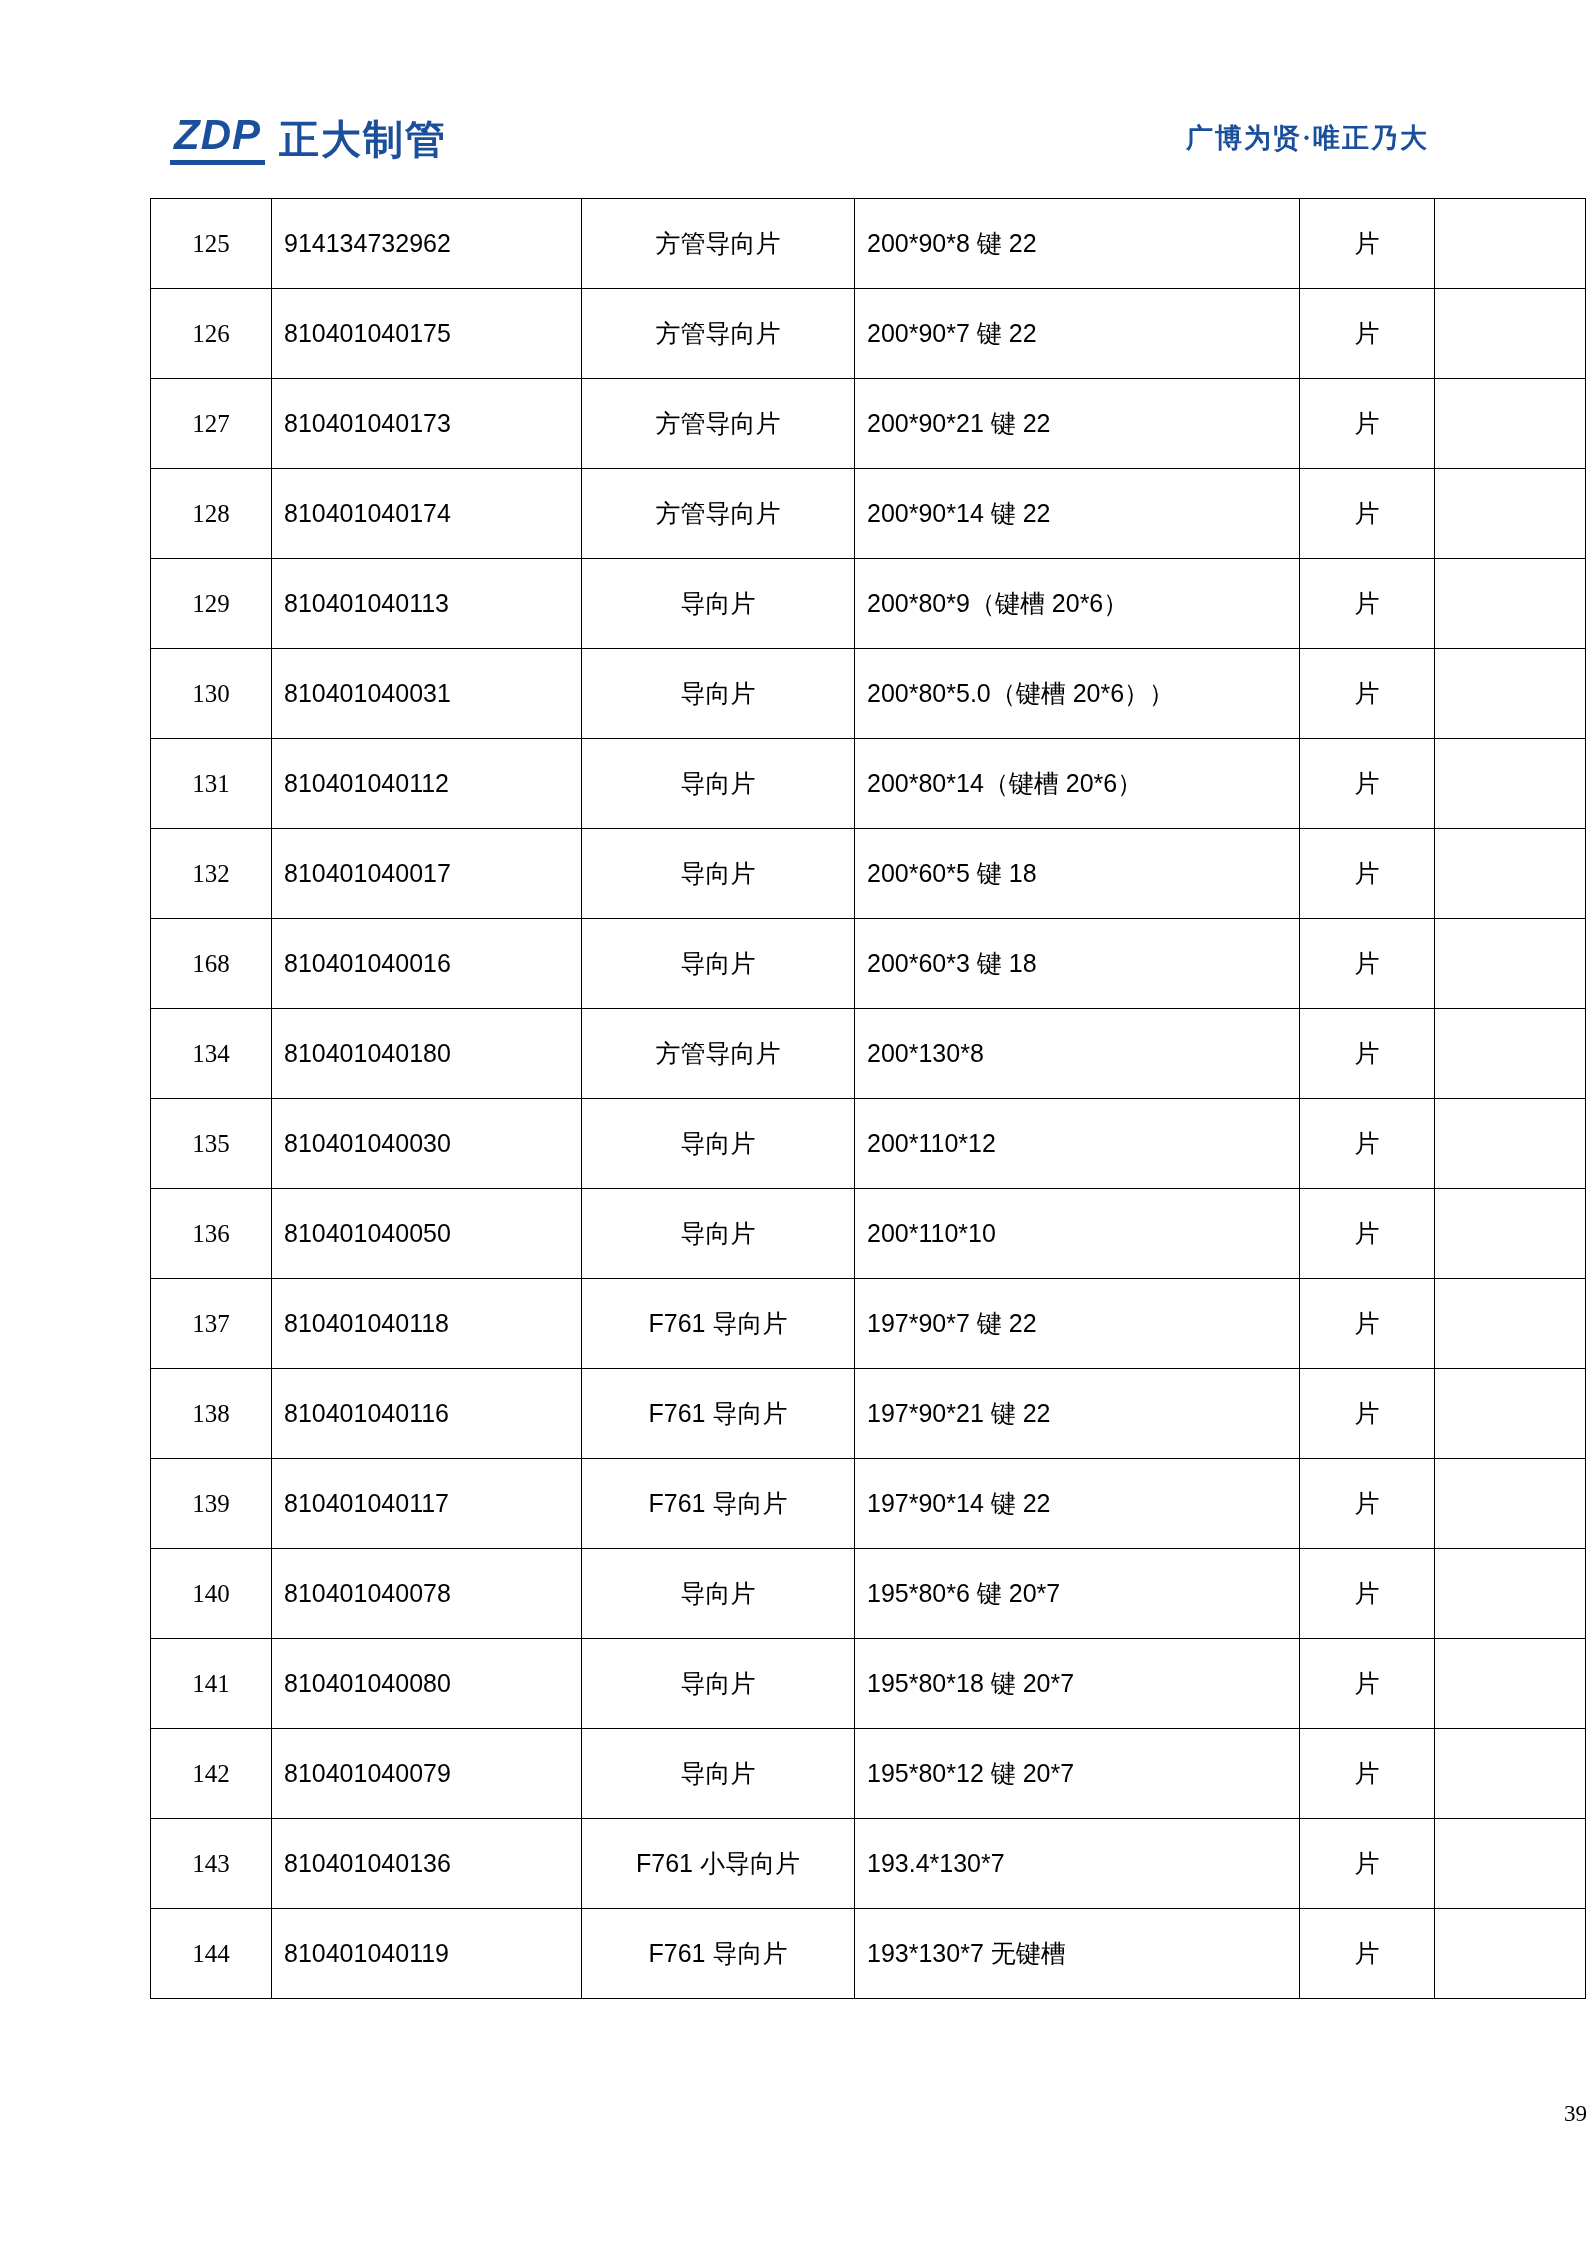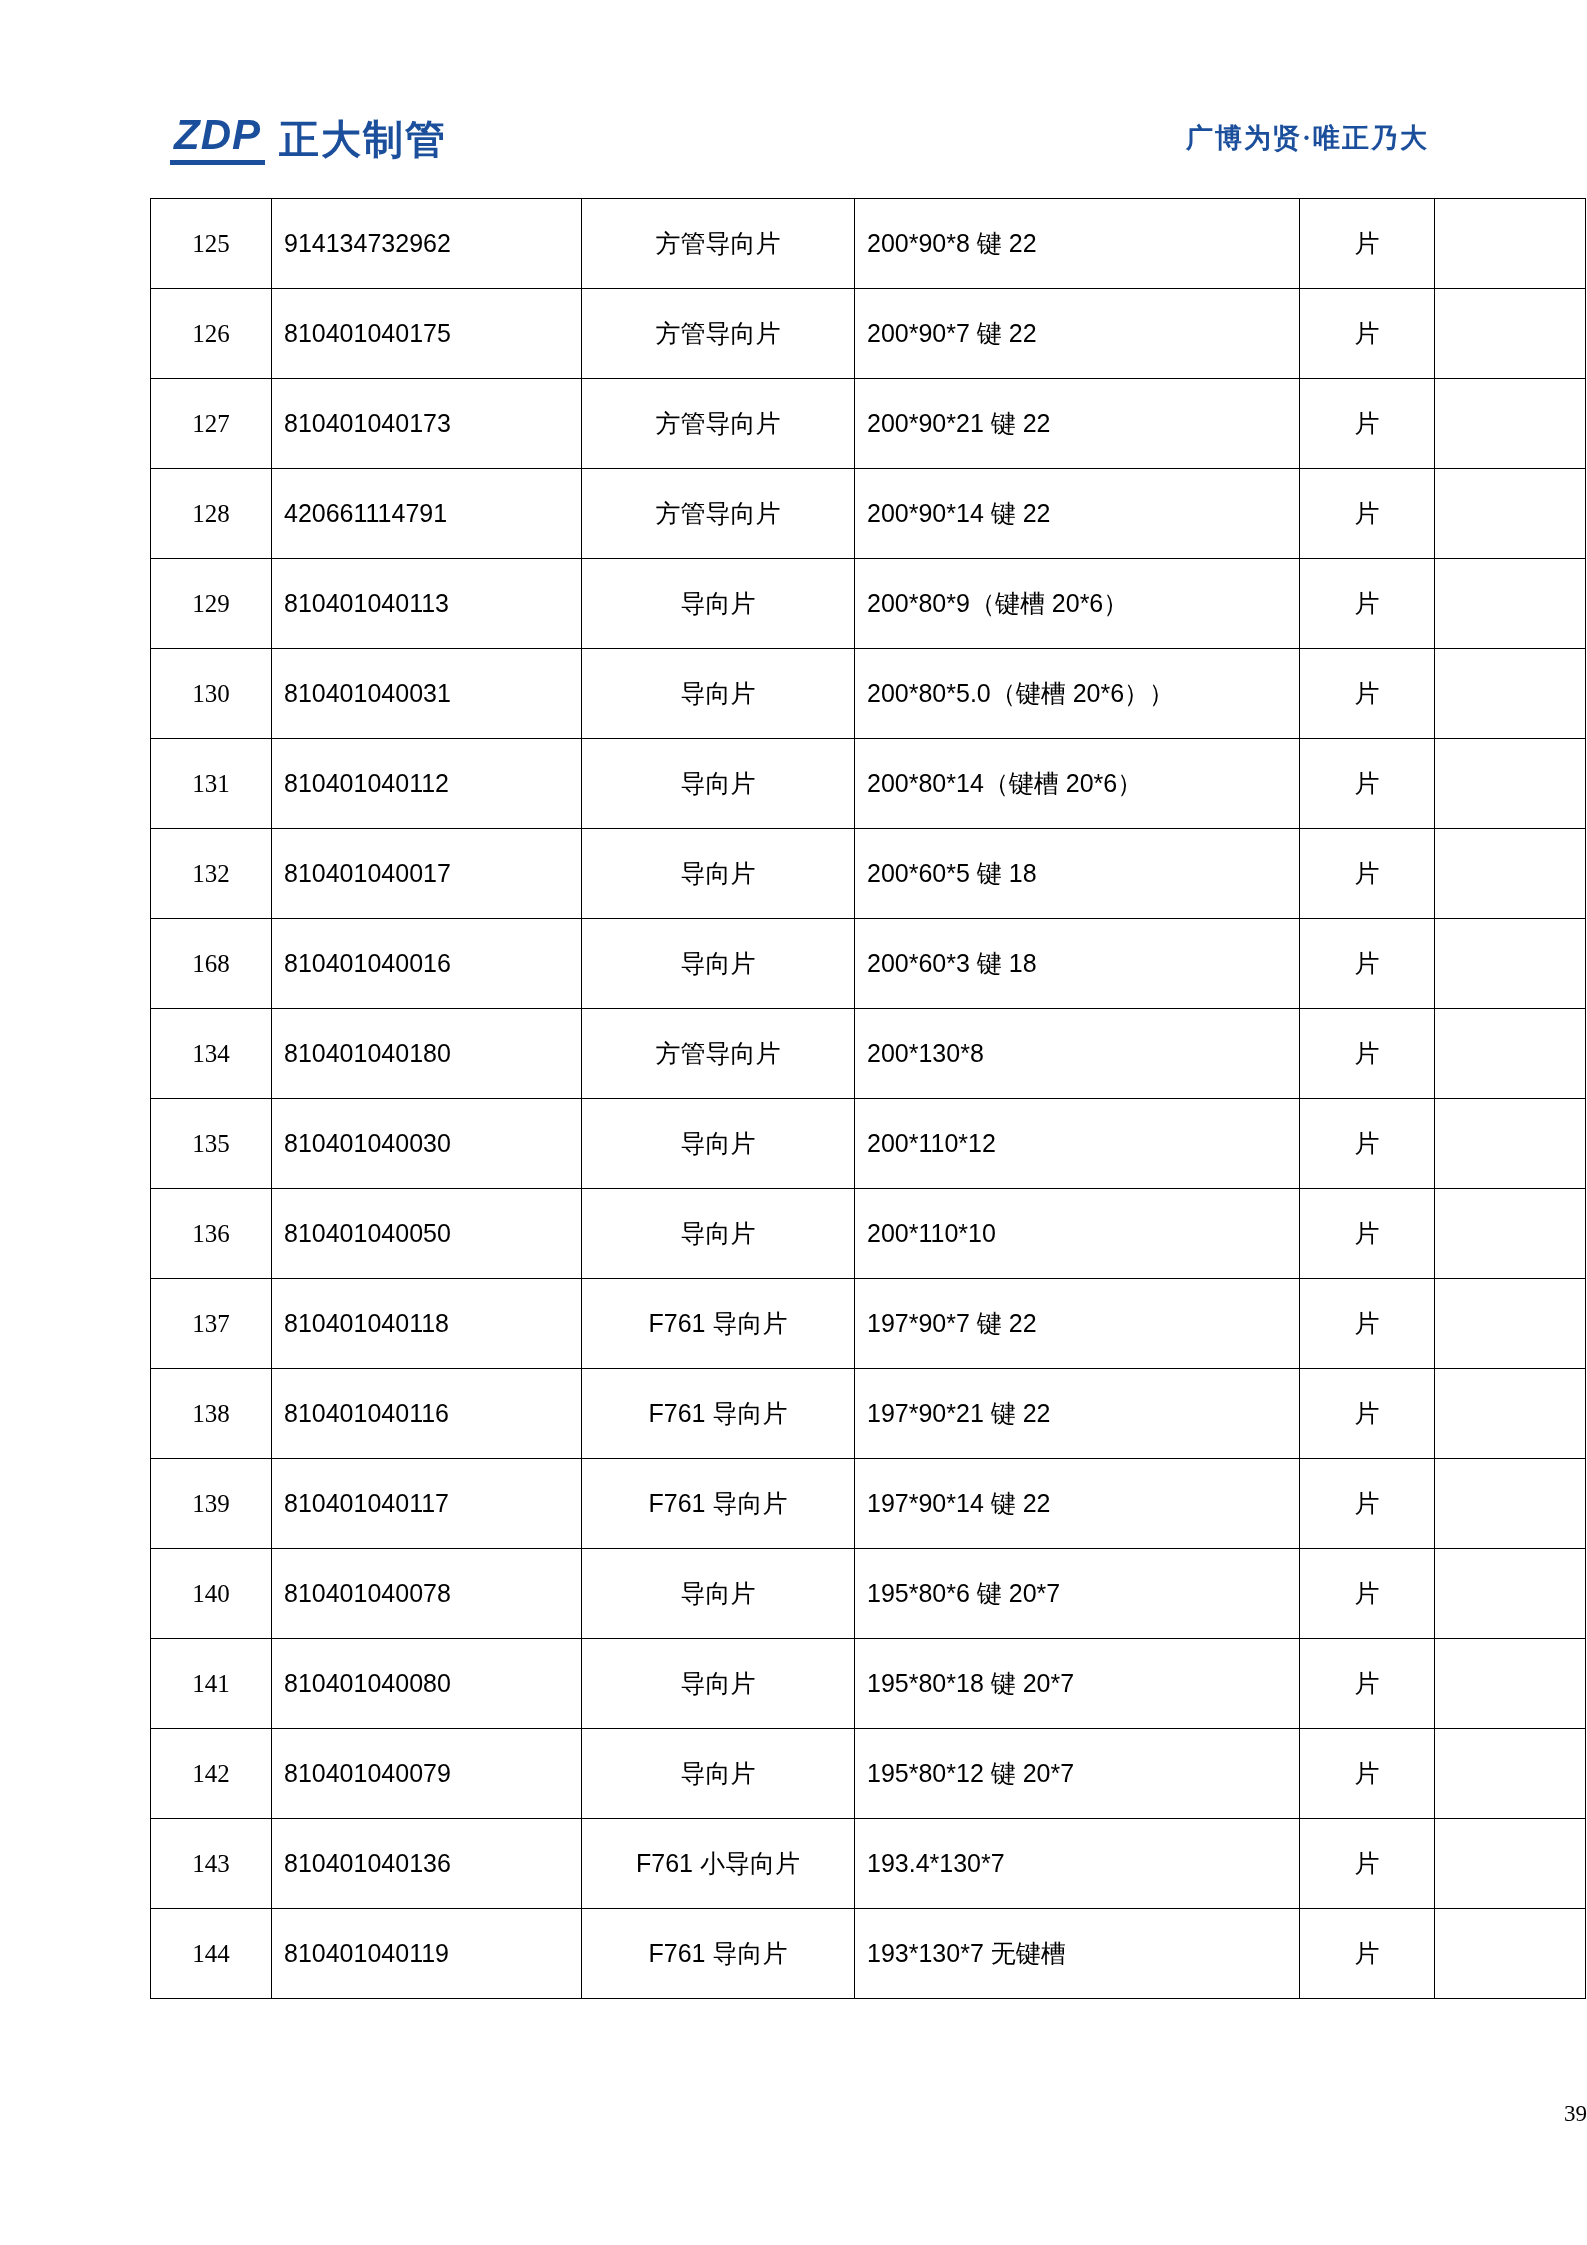--- a/index.html
+++ b/index.html
@@ -174,21 +174,21 @@
         <tr>
           <td class="c-idx">127</td>
           <td class="c-code">810401040173</td>
           <td class="c-name">方管导向片</td>
           <td class="c-spec">200*90*21 键 22</td>
           <td class="c-unit">片</td>
           <td class="c-note"></td>
         </tr>
         <tr>
           <td class="c-idx">128</td>
-          <td class="c-code">420661114791</td>
+          <td class="c-code">810401040174</td>
           <td class="c-name">方管导向片</td>
           <td class="c-spec">200*90*14 键 22</td>
           <td class="c-unit">片</td>
           <td class="c-note"></td>
         </tr>
         <tr>
           <td class="c-idx">129</td>
           <td class="c-code">810401040113</td>
           <td class="c-name">导向片</td>
           <td class="c-spec">200*80*9（键槽 20*6）</td>

